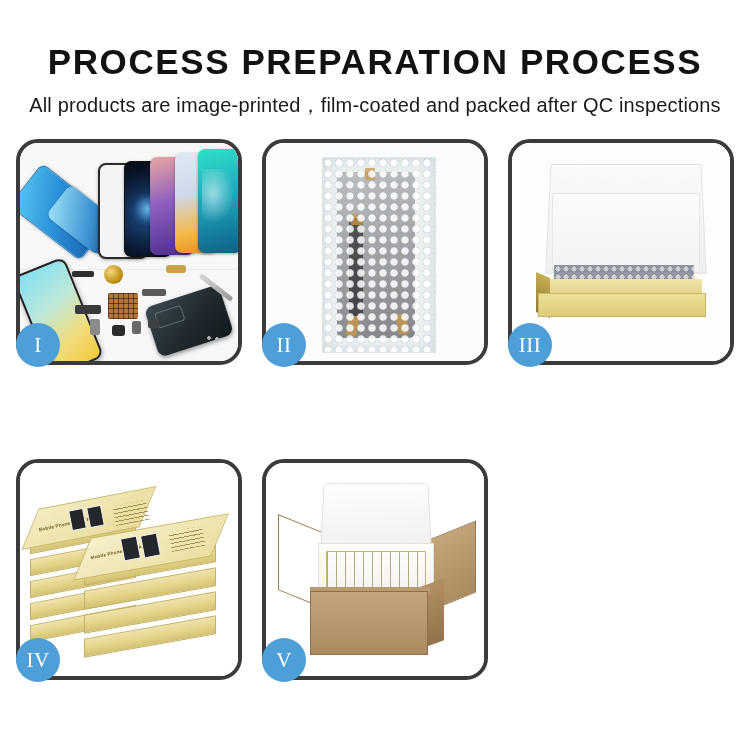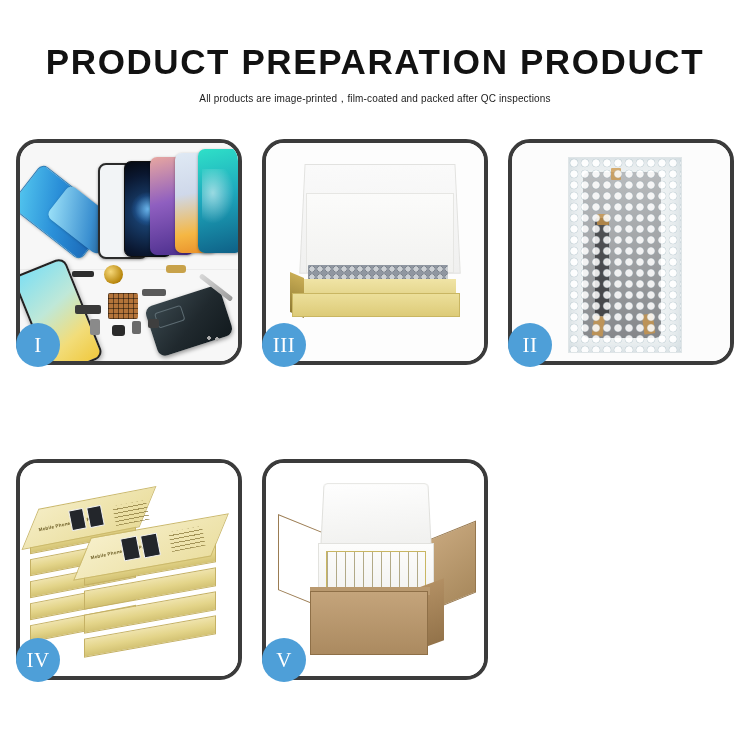--- a/index.html
+++ b/index.html
@@ -28,21 +28,21 @@
     font-size: 35px;
     font-weight: 700;
     letter-spacing: 1.6px;
     color: #121212;
     line-height: 1.05;
     font-family: "Liberation Sans", sans-serif;
   }
   .page-subtitle {
     margin: 0;
     padding-top: 11px;
-    font-size: 10px;
+    font-size: 20px;
     font-weight: 400;
     letter-spacing: 0.15px;
     color: #1a1a1a;
   }
 
   
   .grid {
     position: absolute;
     top: 139px;
     left: 16px;
@@ -448,21 +448,21 @@
     position: absolute; left: 88px; top: 30px;
     width: 104px; height: 3px;
     background: rgba(120,95,60,.55);
     transform: rotate(22deg);
   }
 </style>
 </head>
 <body>
 
 <div class="header">
-  <h1 class="page-title">PRODUCT PREPARATION PRODUCT</h1>
+  <h1 class="page-title">PROCESS PREPARATION PROCESS</h1>
   <p class="page-subtitle">All products are image-printed，film-coated and packed after QC inspections</p>
 </div>
 
 <div class="grid">
 
   <div class="panel">
     <div class="panel-inner p1">
       <div class="shelf"></div>
       <div class="phone ph-blue"></div>
       <div class="phone ph-blue2"></div>
@@ -483,47 +483,47 @@
       <div class="part flex6"></div>
       <div class="part flex7"></div>
       <div class="part flex8"></div>
       <div class="screwdriver"></div>
       <div class="screws"></div>
     </div>
     <div class="badge">I</div>
   </div>
 
   <div class="panel">
-    <div class="panel-inner p3">
-      <div class="b3-lid"></div>
-      <div class="b3-foam"></div>
-      <div class="b3-contents"></div>
-      <div class="b3-base-top"></div>
-      <div class="b3-base-left"></div>
-      <div class="b3-base-front"></div>
-    </div>
-    <div class="badge">III</div>
-  </div>
-
-  <div class="panel">
     <div class="panel-inner p2">
       <div class="bubble-bag">
         <div class="bubble-screen"></div>
         <div class="bubble-flex"></div>
         <div class="bubble-tape bt1"></div>
         <div class="bubble-tape bt2"></div>
         <div class="bubble-tape bt3"></div>
         <div class="bubble-tape bt4"></div>
         <div class="bubble-overlay"></div>
       </div>
     </div>
     <div class="badge">II</div>
   </div>
 
   <div class="panel">
+    <div class="panel-inner p3">
+      <div class="b3-lid"></div>
+      <div class="b3-foam"></div>
+      <div class="b3-contents"></div>
+      <div class="b3-base-top"></div>
+      <div class="b3-base-left"></div>
+      <div class="b3-base-front"></div>
+    </div>
+    <div class="badge">III</div>
+  </div>
+
+  <div class="panel">
     <div class="panel-inner p4">
       <div class="stack">
         <div class="sbox sb-r5"></div>
         <div class="sbox sb-r4"></div>
         <div class="sbox sb-r3"></div>
         <div class="sbox sb-r2"></div>
         <div class="sbox sb-r1"></div>
         <div class="sb-top-rear"></div>
         <div class="sb-label lbl-rear">Mobile Phone Spare Parts</div>
         <div class="sb-img img-r1"></div>

